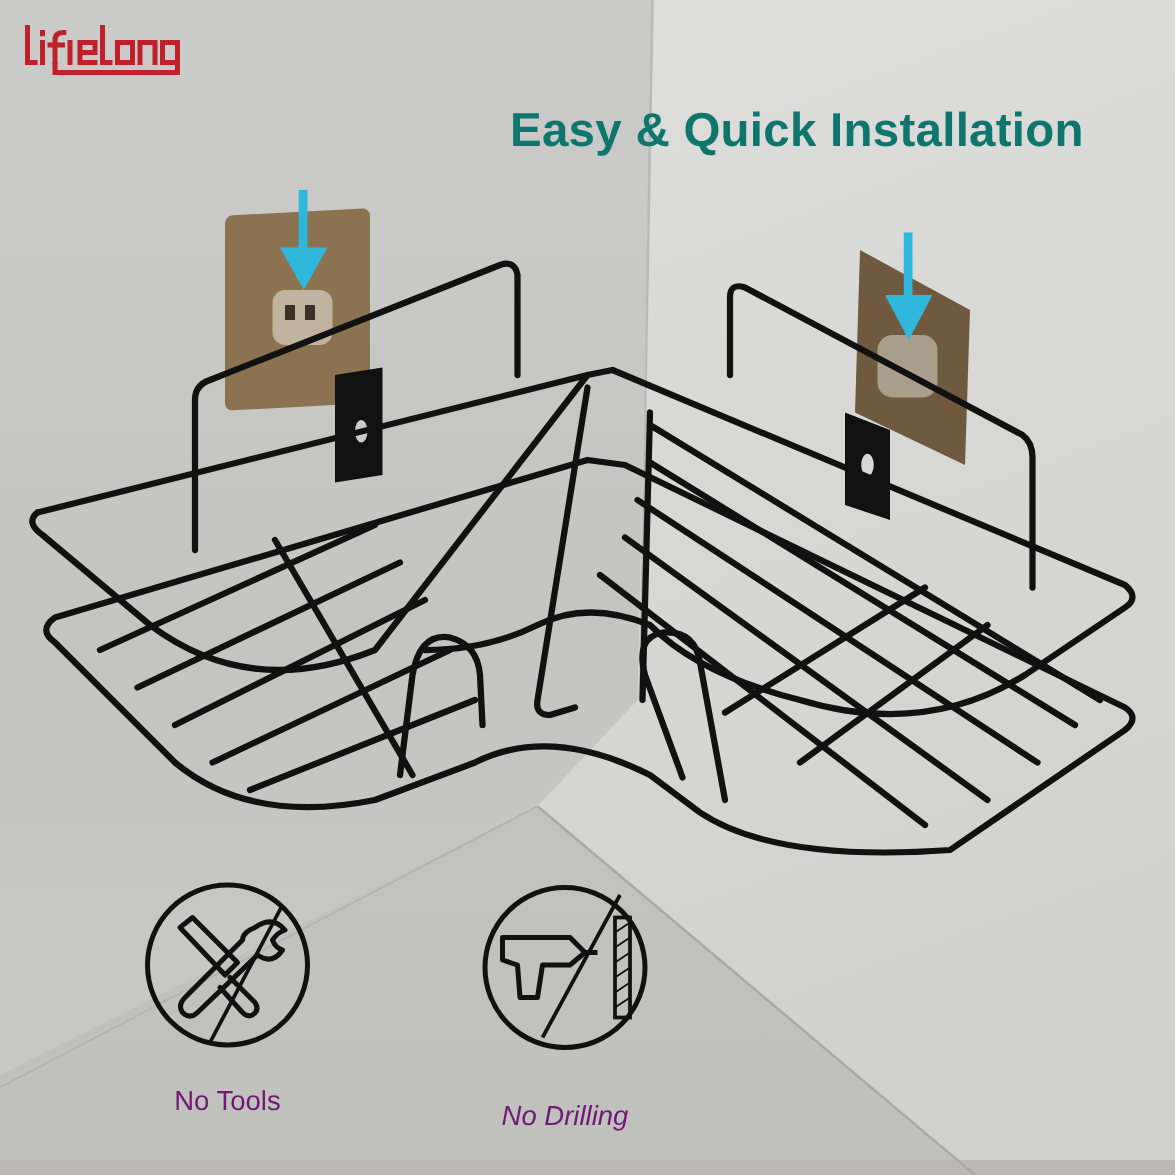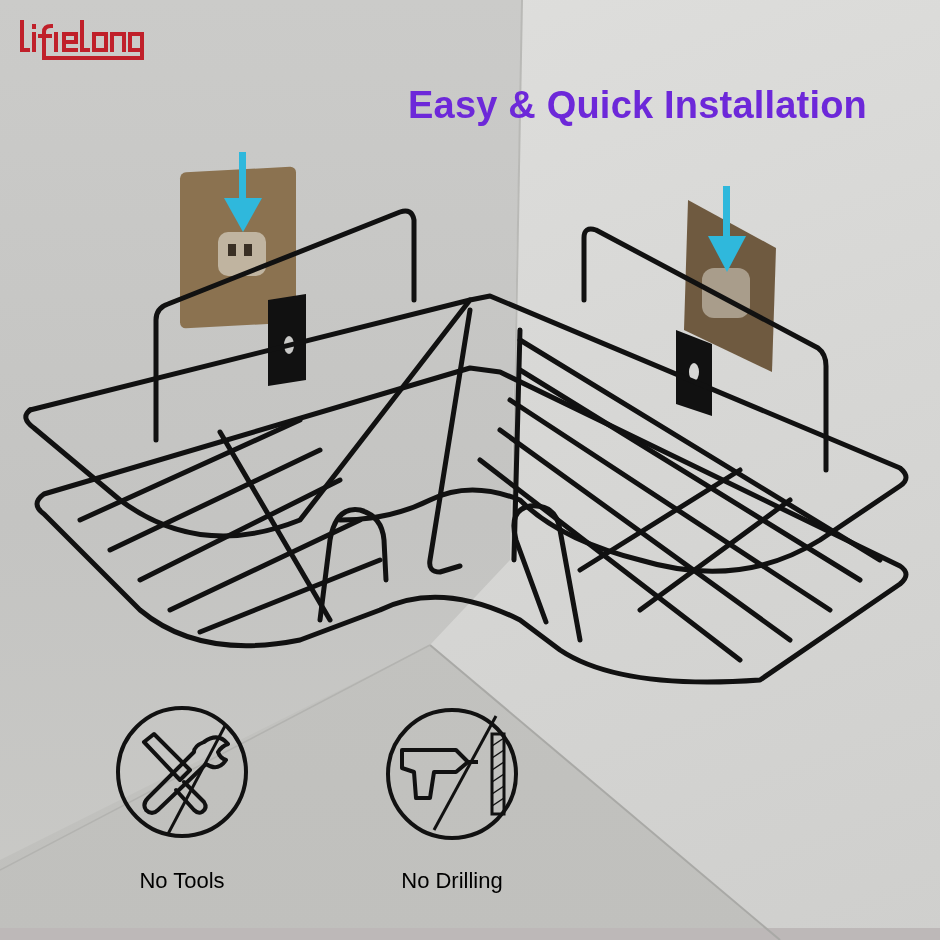--- a/index.html
+++ b/index.html
@@ -9,25 +9,25 @@
     background:linear-gradient(180deg,#cbcbc9 0%,#c4c4c2 55%,#c9c9c6 100%);}
   .wall-right{position:absolute;left:0;top:0;width:940px;height:940px;
     clip-path:polygon(522px 0,940px 0,940px 940px,780px 940px,430px 645px,510px 560px);
     background:linear-gradient(160deg,#e0e0de 0%,#d7d7d5 50%,#cfcfcd 100%);}
   .floor-shade{position:absolute;left:0;top:0;width:940px;height:940px;
     clip-path:polygon(0 940px,0 860px,430px 645px,780px 940px);
     background:linear-gradient(180deg,#c6c6c3 0%,#c0c0bd 100%);}
   .bottom-strip{position:absolute;left:0;top:928px;width:940px;height:12px;background:#bdb8b8;}
   .logo{position:absolute;left:14px;top:14px;height:50px;width:160px;}
   .headline{position:absolute;left:408px;top:84px;font-family:"Liberation Sans",sans-serif;font-weight:bold;
-    font-size:38px;color:#6d28d9;letter-spacing:0.2px;white-space:nowrap;}
+    font-size:38px;color:#0f766e;letter-spacing:0.2px;white-space:nowrap;}
   .shelf{position:absolute;left:0;top:0;width:940px;height:940px;}
   .feature{position:absolute;text-align:center;}
   .feature .badge{width:136px;height:136px;}
-  .feature .label{font-family:"Liberation Sans",sans-serif;font-size:22px;color:#000000;white-space:nowrap;}
+  .feature .label{font-family:"Liberation Sans",sans-serif;font-size:22px;color:#701a75;white-space:nowrap;}
 </style>
 </head>
 <body>
 
 <div class="stage">
   <div class="wall-left"></div>
   <div class="wall-right"></div>
   <div class="floor-shade"></div>
   <div class="bottom-strip"></div>
 
@@ -139,16 +139,16 @@
       <rect x="108" y="28" width="12" height="80" fill="none" stroke="#111" stroke-width="3"></rect>
       <g stroke="#111" stroke-width="1.5">
         <line x1="108" y1="40" x2="120" y2="32"></line>
         <line x1="108" y1="52" x2="120" y2="44"></line>
         <line x1="108" y1="64" x2="120" y2="56"></line>
         <line x1="108" y1="76" x2="120" y2="68"></line>
         <line x1="108" y1="88" x2="120" y2="80"></line>
         <line x1="108" y1="100" x2="120" y2="92"></line>
       </g>
     </svg>
-    <div class="label" style="margin-top:22px;">No Drilling</div>
+    <div class="label" style="margin-top:34px;font-style:italic;">No Drilling</div>
   </div>
 
 </div>
 
 </body></html>

